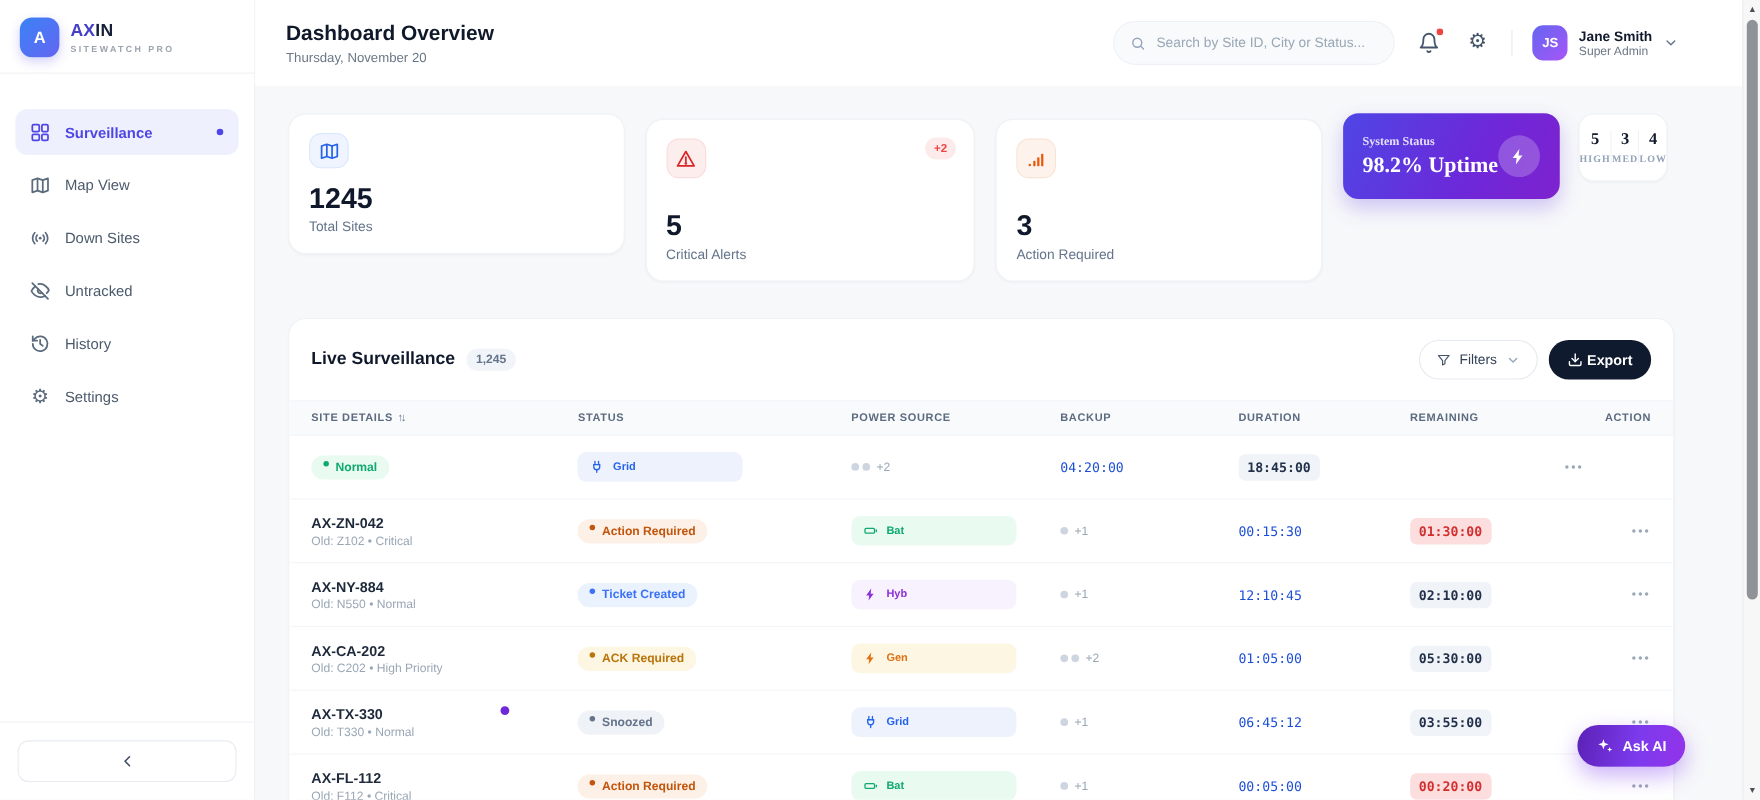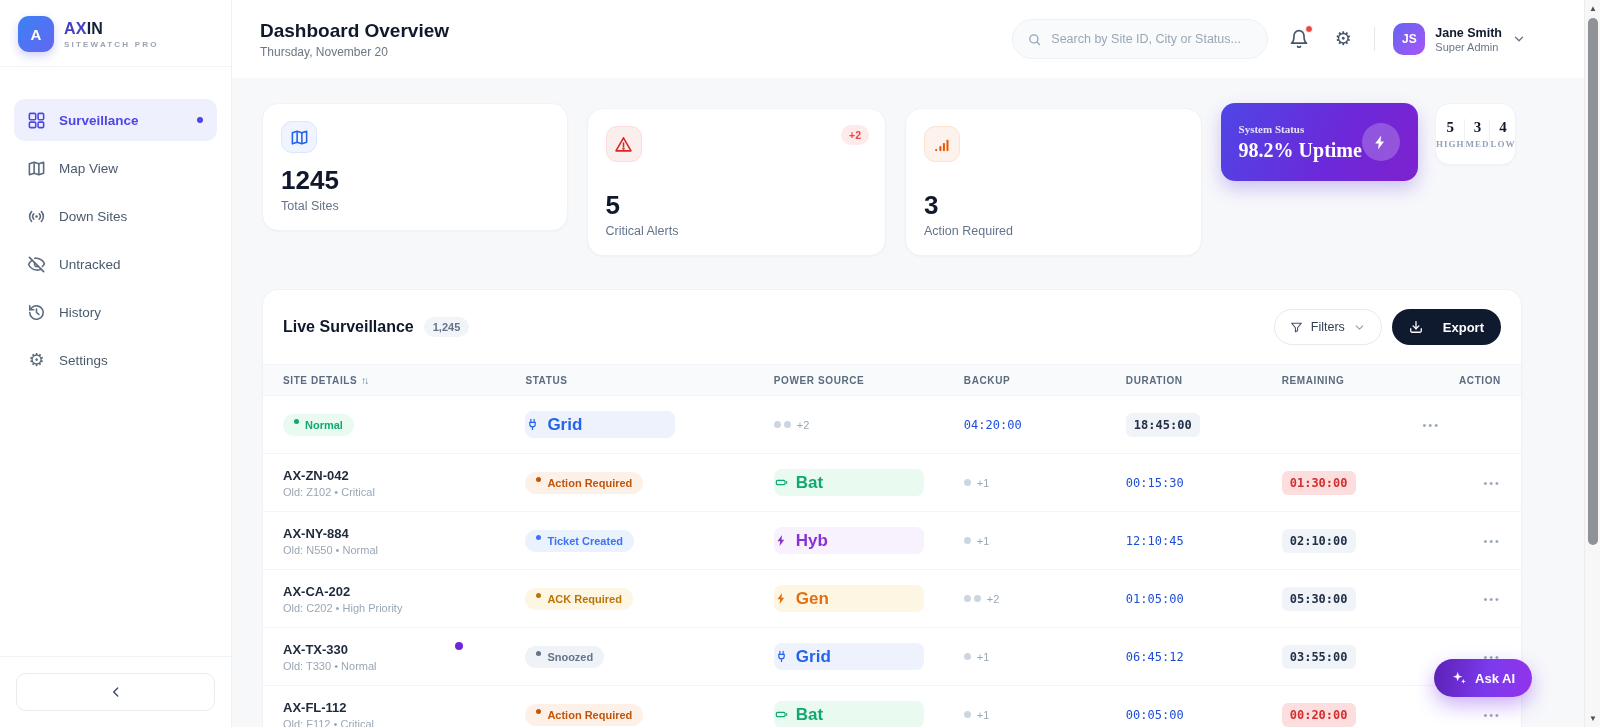--- a/index.html
+++ b/index.html
@@ -78,40 +78,40 @@
 
   
   .table-card { margin-top:33px; border-radius:16px 16px 0 0; border-bottom:0; min-height:438px; overflow:hidden; }
   .table-head { display:flex; align-items:center; padding:19px 20px; }
   .table-title { font-size:16px; font-weight:bold; color:#10192b; }
   .count-badge { margin-left:10px; background:#f1f4f8; color:#64748b; font-size:11px; font-weight:bold; padding:4px 9px; border-radius:999px; }
   .table-actions { margin-left:auto; display:flex; gap:10px; }
   .btn-filters { display:flex; align-items:center; gap:8px; height:36px; padding:0 15px; background:#fff; border:1px solid #e5eaf0; border-radius:18px; font-size:12.5px; font-weight:500; color:#334155; cursor:pointer; }
   .btn-filters svg { width:13px; height:13px; color:#475569; }
   .btn-filters .cd { color:#94a3b8; }
-  .btn-export { display:flex; align-items:center; gap:20px; height:36px; padding:0 17px; background:#101a2e; border:0; border-radius:18px; font-size:13px; font-weight:bold; color:#fff; cursor:pointer; }
+  .btn-export { display:flex; align-items:center; gap:4px; height:36px; padding:0 17px; background:#101a2e; border:0; border-radius:18px; font-size:13px; font-weight:bold; color:#fff; cursor:pointer; }
   .btn-export svg { width:14px; height:14px; }
 
   .tgrid { display:grid; grid-template-columns:19.9% 20.4% 15.6% 13.3% 12.8% 13% 5%; align-items:center; padding:0 20px; }
   .thead { background:#f8fafc; height:32px; border-top:1px solid #f1f5f9; border-bottom:1px solid #f1f5f9; }
   .th { font-size:10px; font-weight:bold; letter-spacing:.6px; color:#5c6b7f; text-transform:uppercase; display:flex; align-items:center; gap:4px; }
   .th.right, .cell.right { justify-content:flex-end; text-align:right; }
   .sort-ic { font-size:10px; color:#64748b; letter-spacing:-2px; }
   .trow { height:58px; border-bottom:1px solid #f3f6f9; }
   .cell { display:flex; align-items:center; }
   .site-name { font-size:13px; font-weight:bold; color:#1e2a3b; }
   .site-old { font-size:11px; color:#9aa7b6; margin-top:3px; }
   .pill { display:inline-flex; align-items:flex-start; gap:6px; font-size:11px; font-weight:bold; padding:5px 11px; border-radius:999px; }
   .pdot { width:5px; height:5px; border-radius:50%; background:currentColor; }
   .pill.normal { background:#e9faf1; color:#10a96e; }
   .pill.action { background:#fdf0e7; color:#c2550c; }
   .pill.ticket { background:#eaf2fe; color:#3b72f6; }
   .pill.ack { background:#fdf6e3; color:#b97509; }
   .pill.snoozed { background:#eff2f6; color:#64748b; }
-  .power-chip { width:150px; height:27px; border-radius:8px; display:flex; align-items:center; gap:8px; padding:0 1px; font-size:17px; font-weight:bold; }
+  .power-chip { width:150px; height:27px; border-radius:8px; display:flex; align-items:center; gap:8px; padding:0 11px; font-size:10px; font-weight:bold; }
   .power-chip svg { width:13px; height:13px; }
   .power-chip.grid { background:#edf2fd; color:#2563eb; }
   .power-chip.bat { background:#e9faf1; color:#10a96e; }
   .power-chip.hyb { background:#f8f2fe; color:#8b2fd6; }
   .power-chip.gen { background:#fdf6e3; color:#e07012; }
   .backup-dots { display:flex; gap:3px; margin-right:6px; }
   .bdot { width:7px; height:7px; border-radius:50%; background:#cdd6e0; }
   .backup-more { font-size:11px; color:#9aa7b6; }
   .duration { font-size:12px; color:#1d4ed8; }
   .remaining { font-size:12px; font-weight:bold; color:#22304a; background:#f0f4f8; padding:5px 8px; border-radius:6px; }

